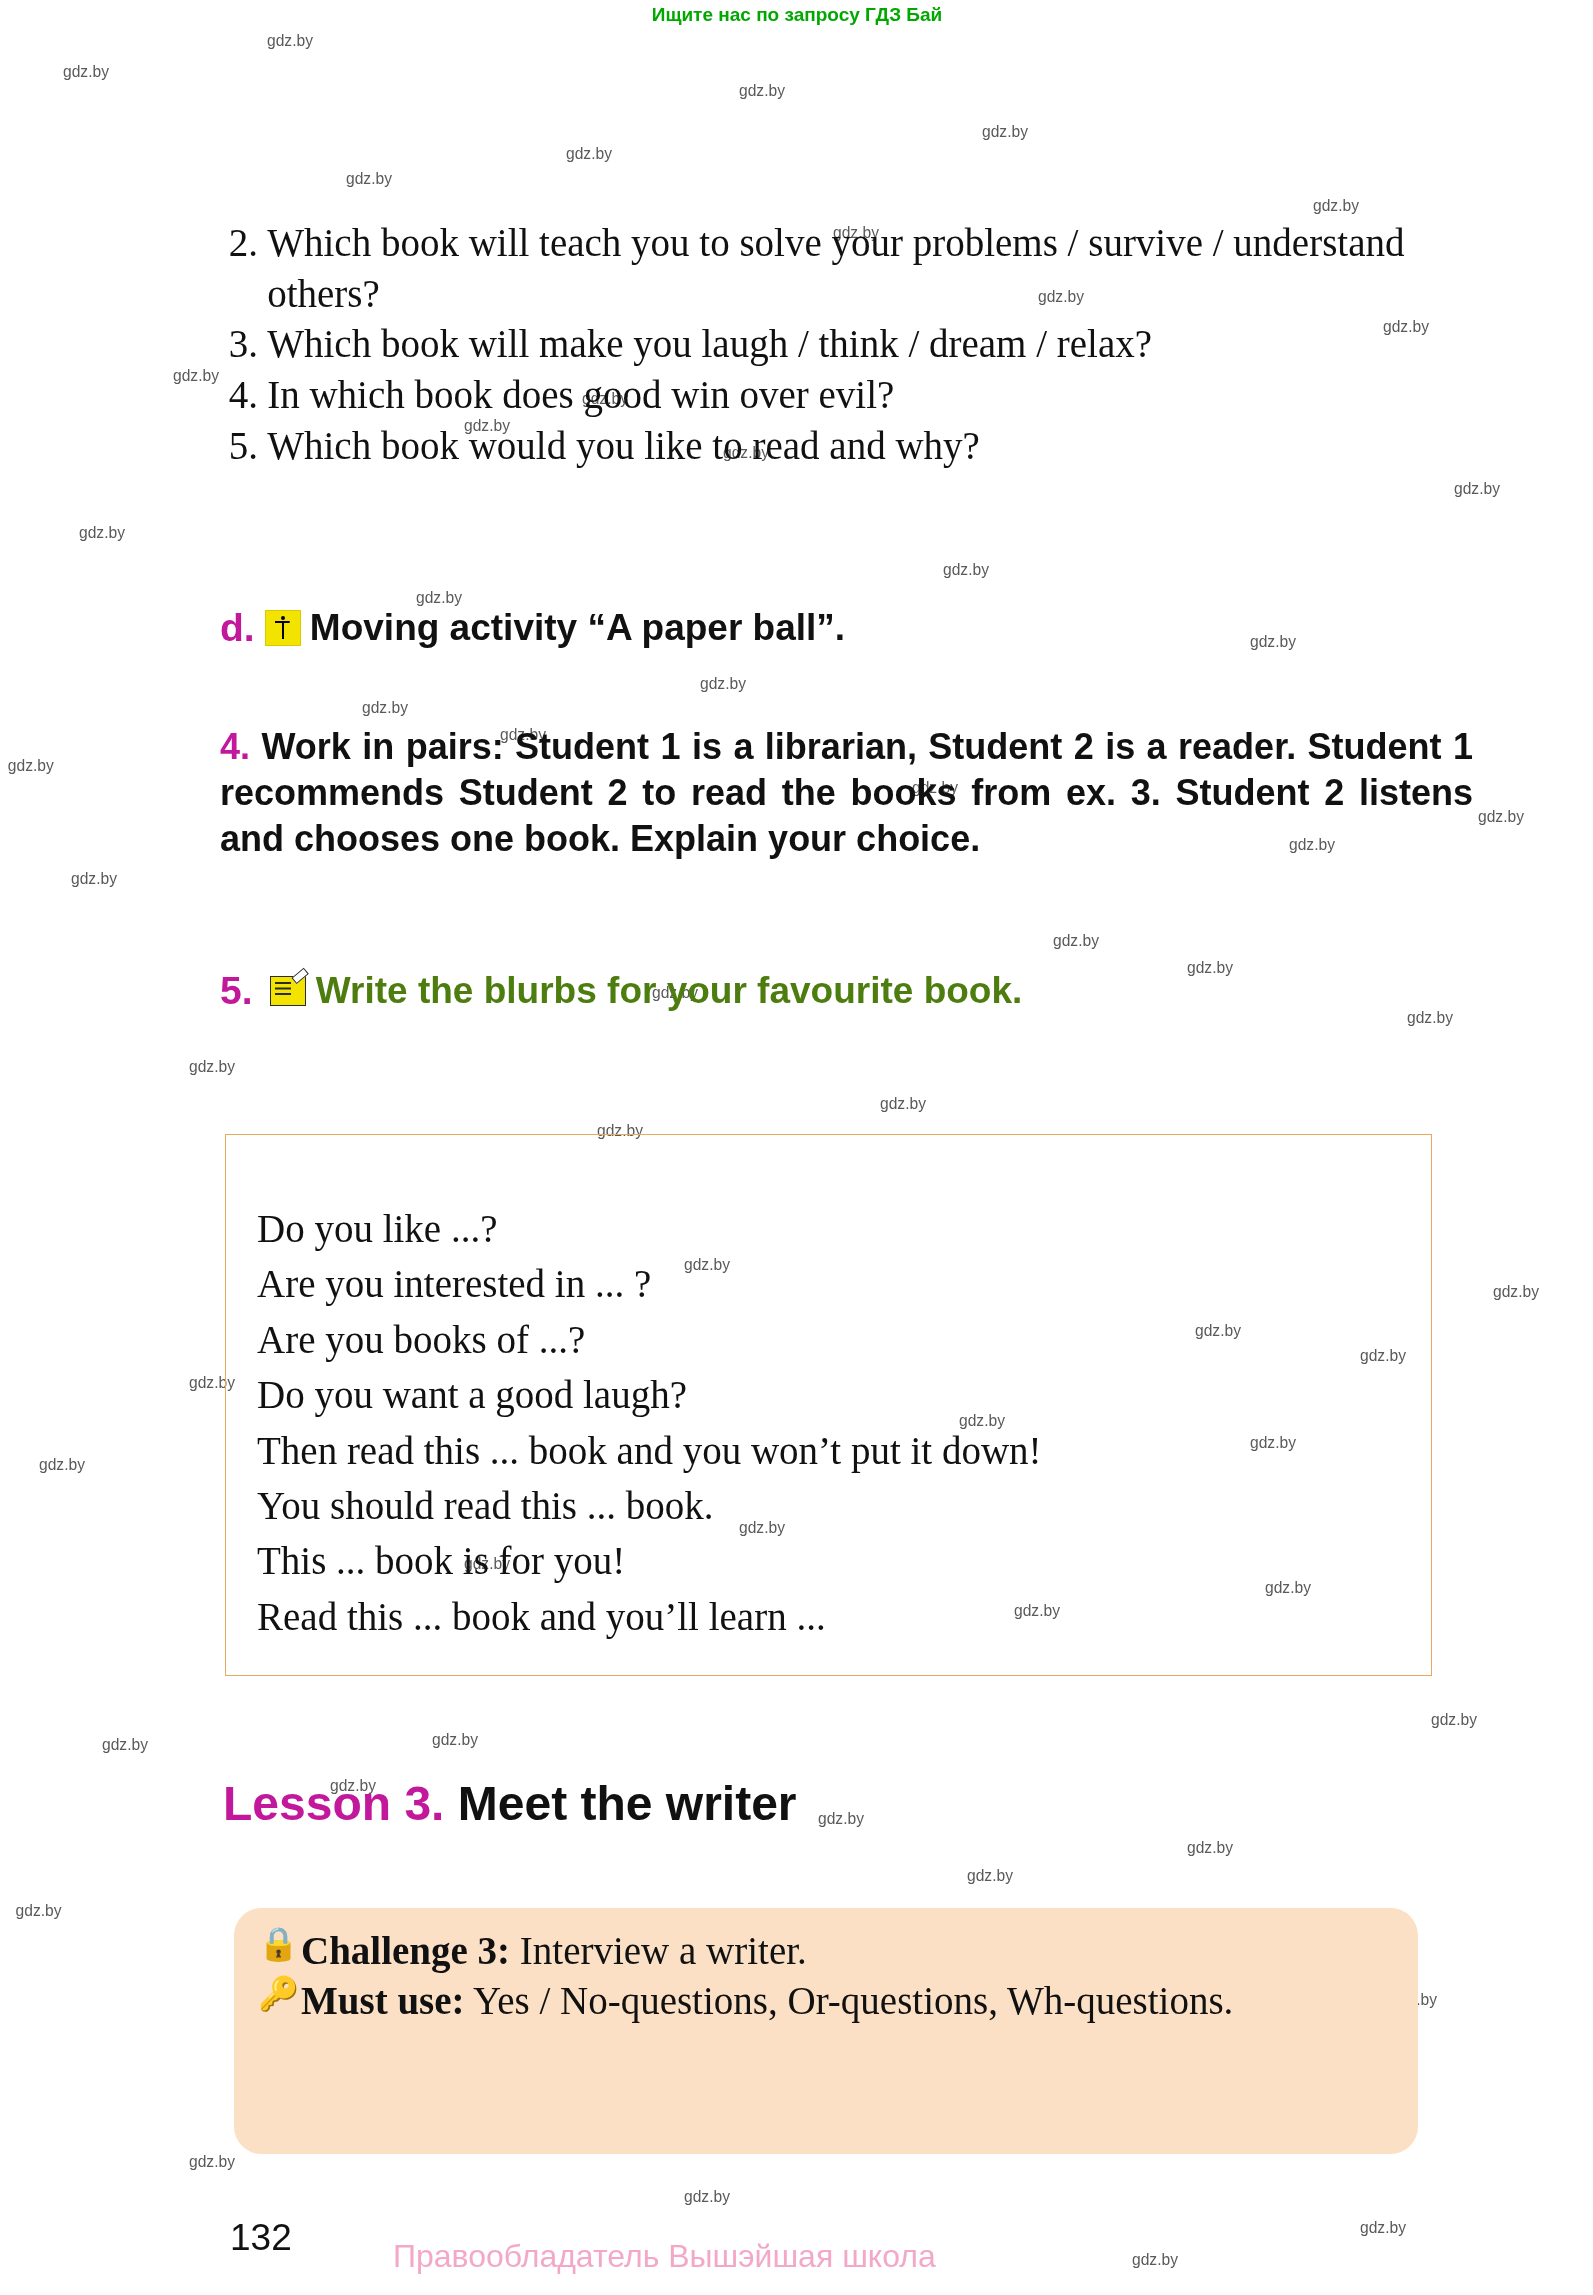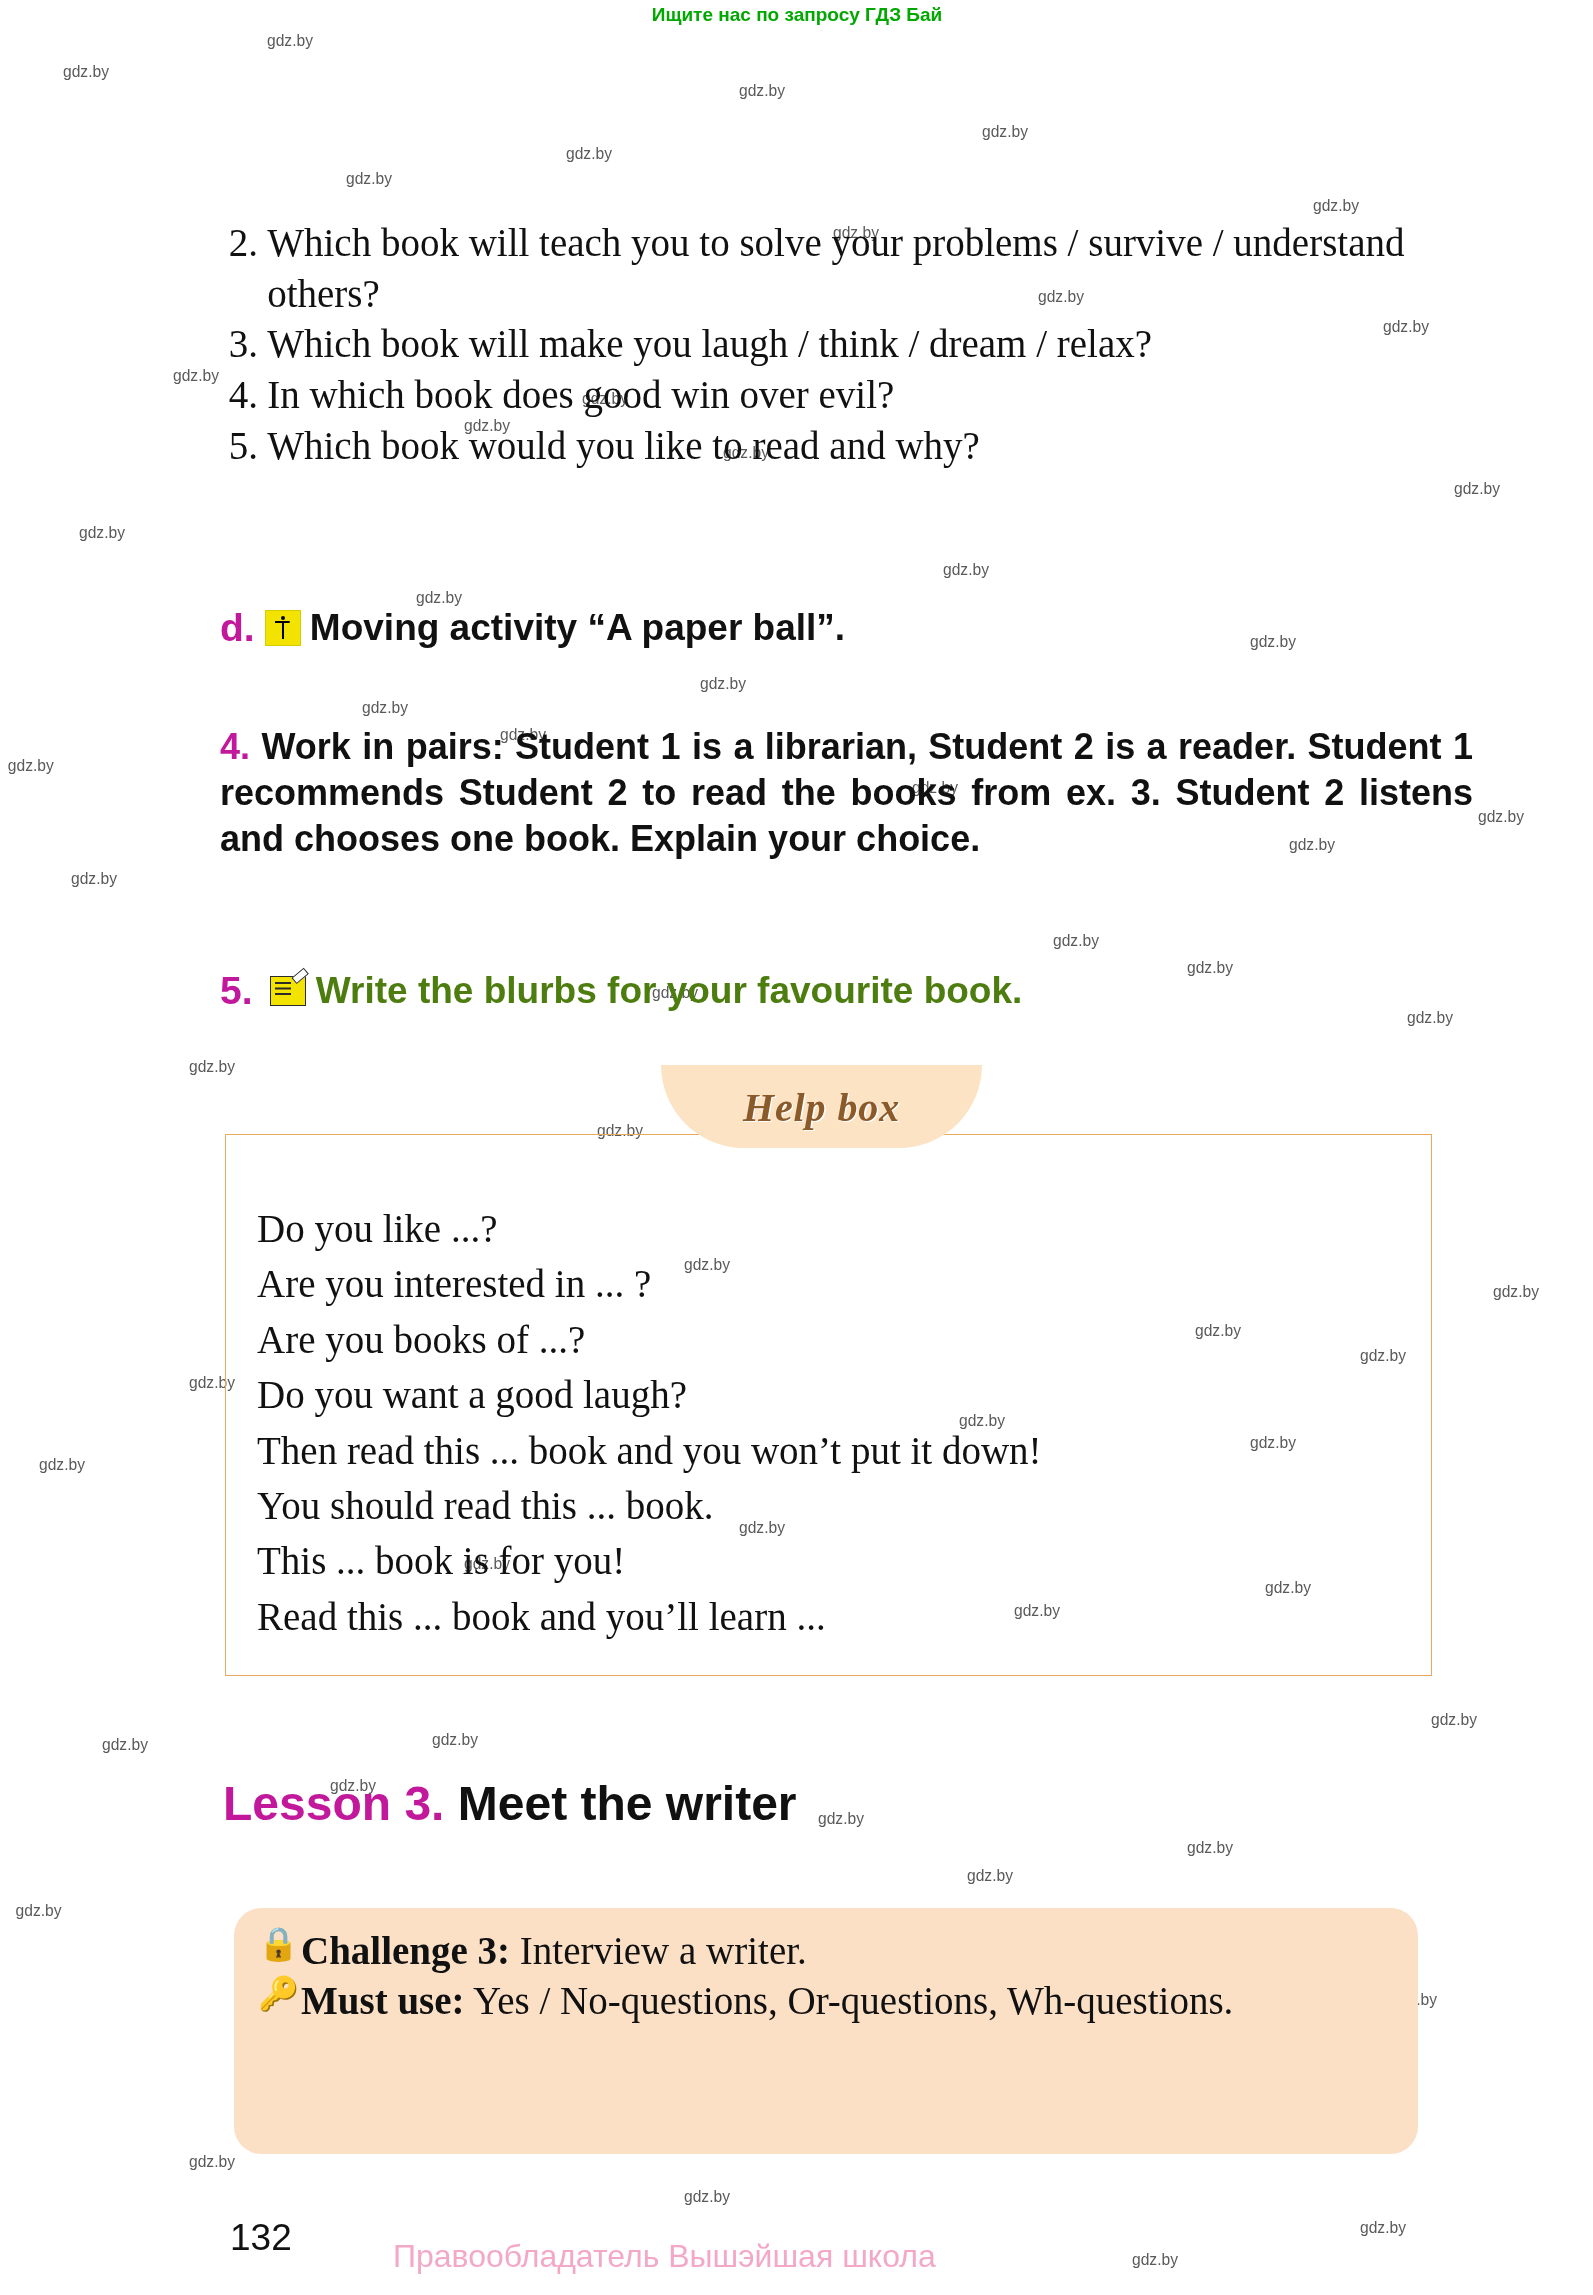--- a/index.html
+++ b/index.html
@@ -392,23 +392,20 @@
     <span>Work in pairs: Student 1 is a librarian, Student 2 is a reader. Student 1 recommends Student 2 to read the books from ex. 3. Student 2 listens and chooses one book. Explain your choice.</span>
   </div>
 
   <div class="ex5">
     <span class="letter-d">5.</span>
     <span class="icon-write"></span>
     <span class="ex5-text">Write the blurbs for your favourite book.</span>
   </div>
 
   <div class="helpbox"></div>
-  <div class="helpbox-label">
-    <span>Help box</span>
-  </div>
   <div class="help-lines">
     <div>Do you like ...?</div>
     <div>Are you interested in ... ?</div>
     <div>Are you books of ...?</div>
     <div>Do you want a good laugh?</div>
     <div>Then read this ... book and you won’t put it down!</div>
     <div>You should read this ... book.</div>
     <div>This ... book is for you!</div>
     <div>Read this ... book and you’ll learn ...</div>
   </div>

